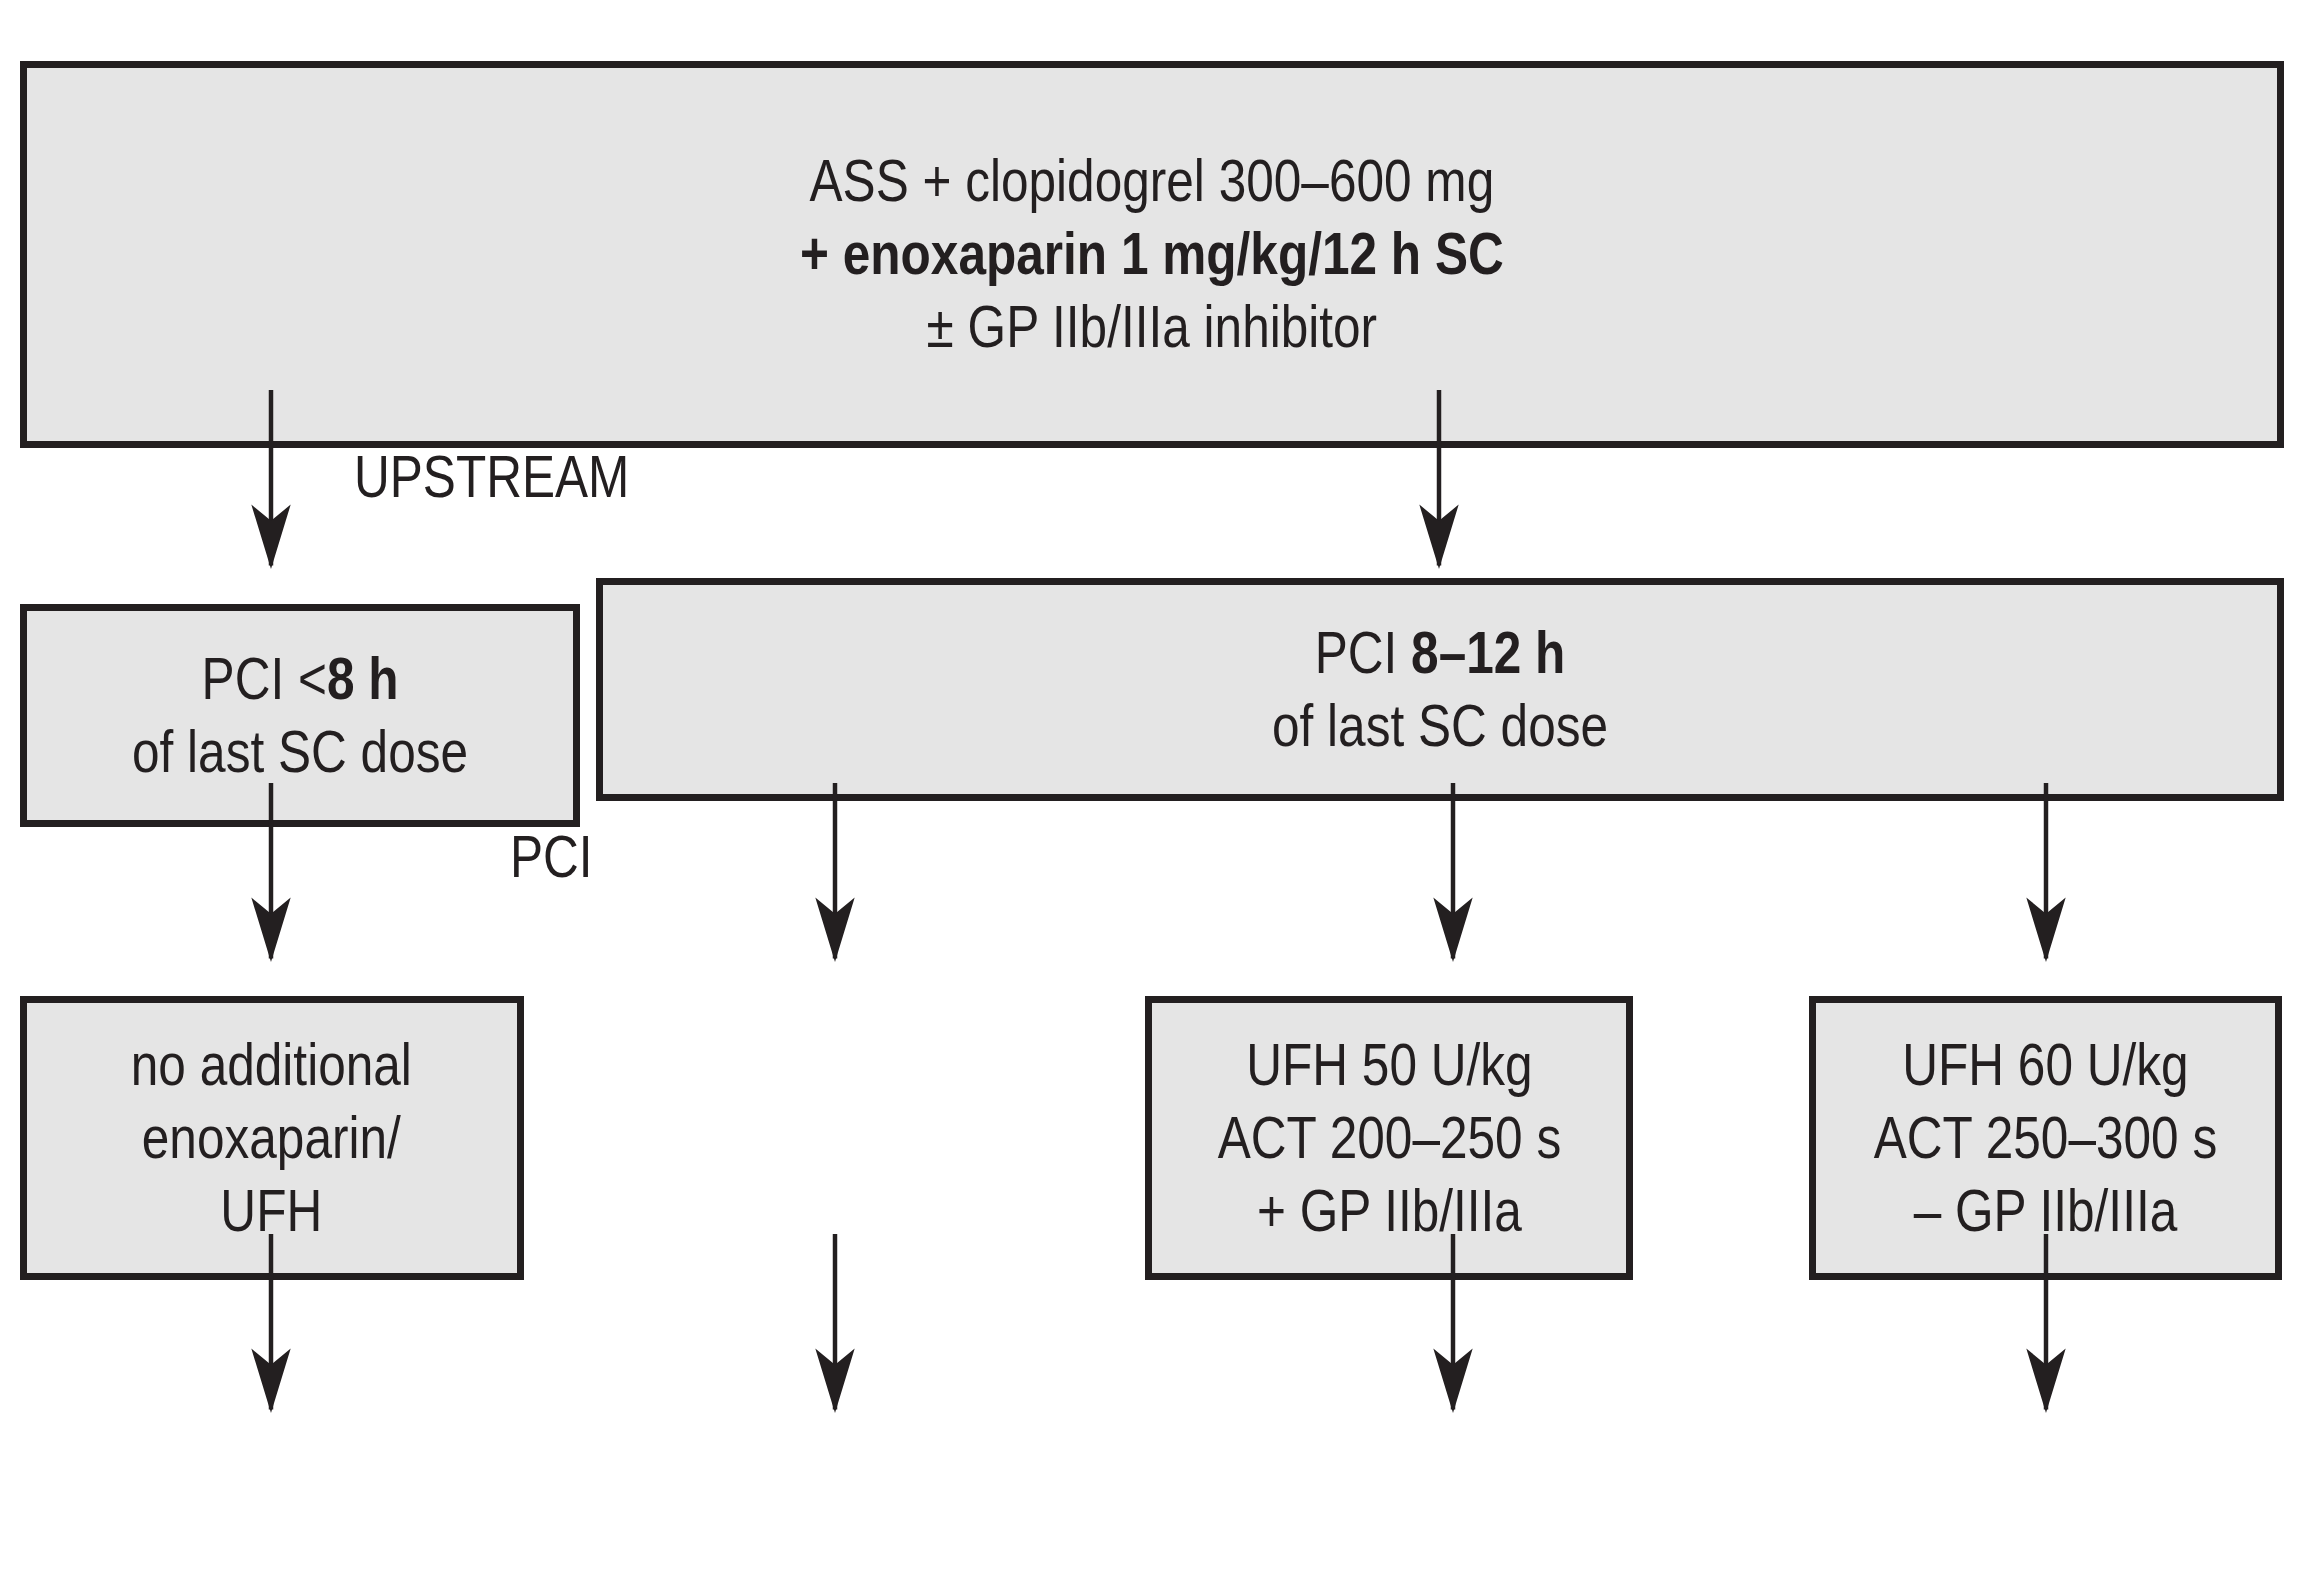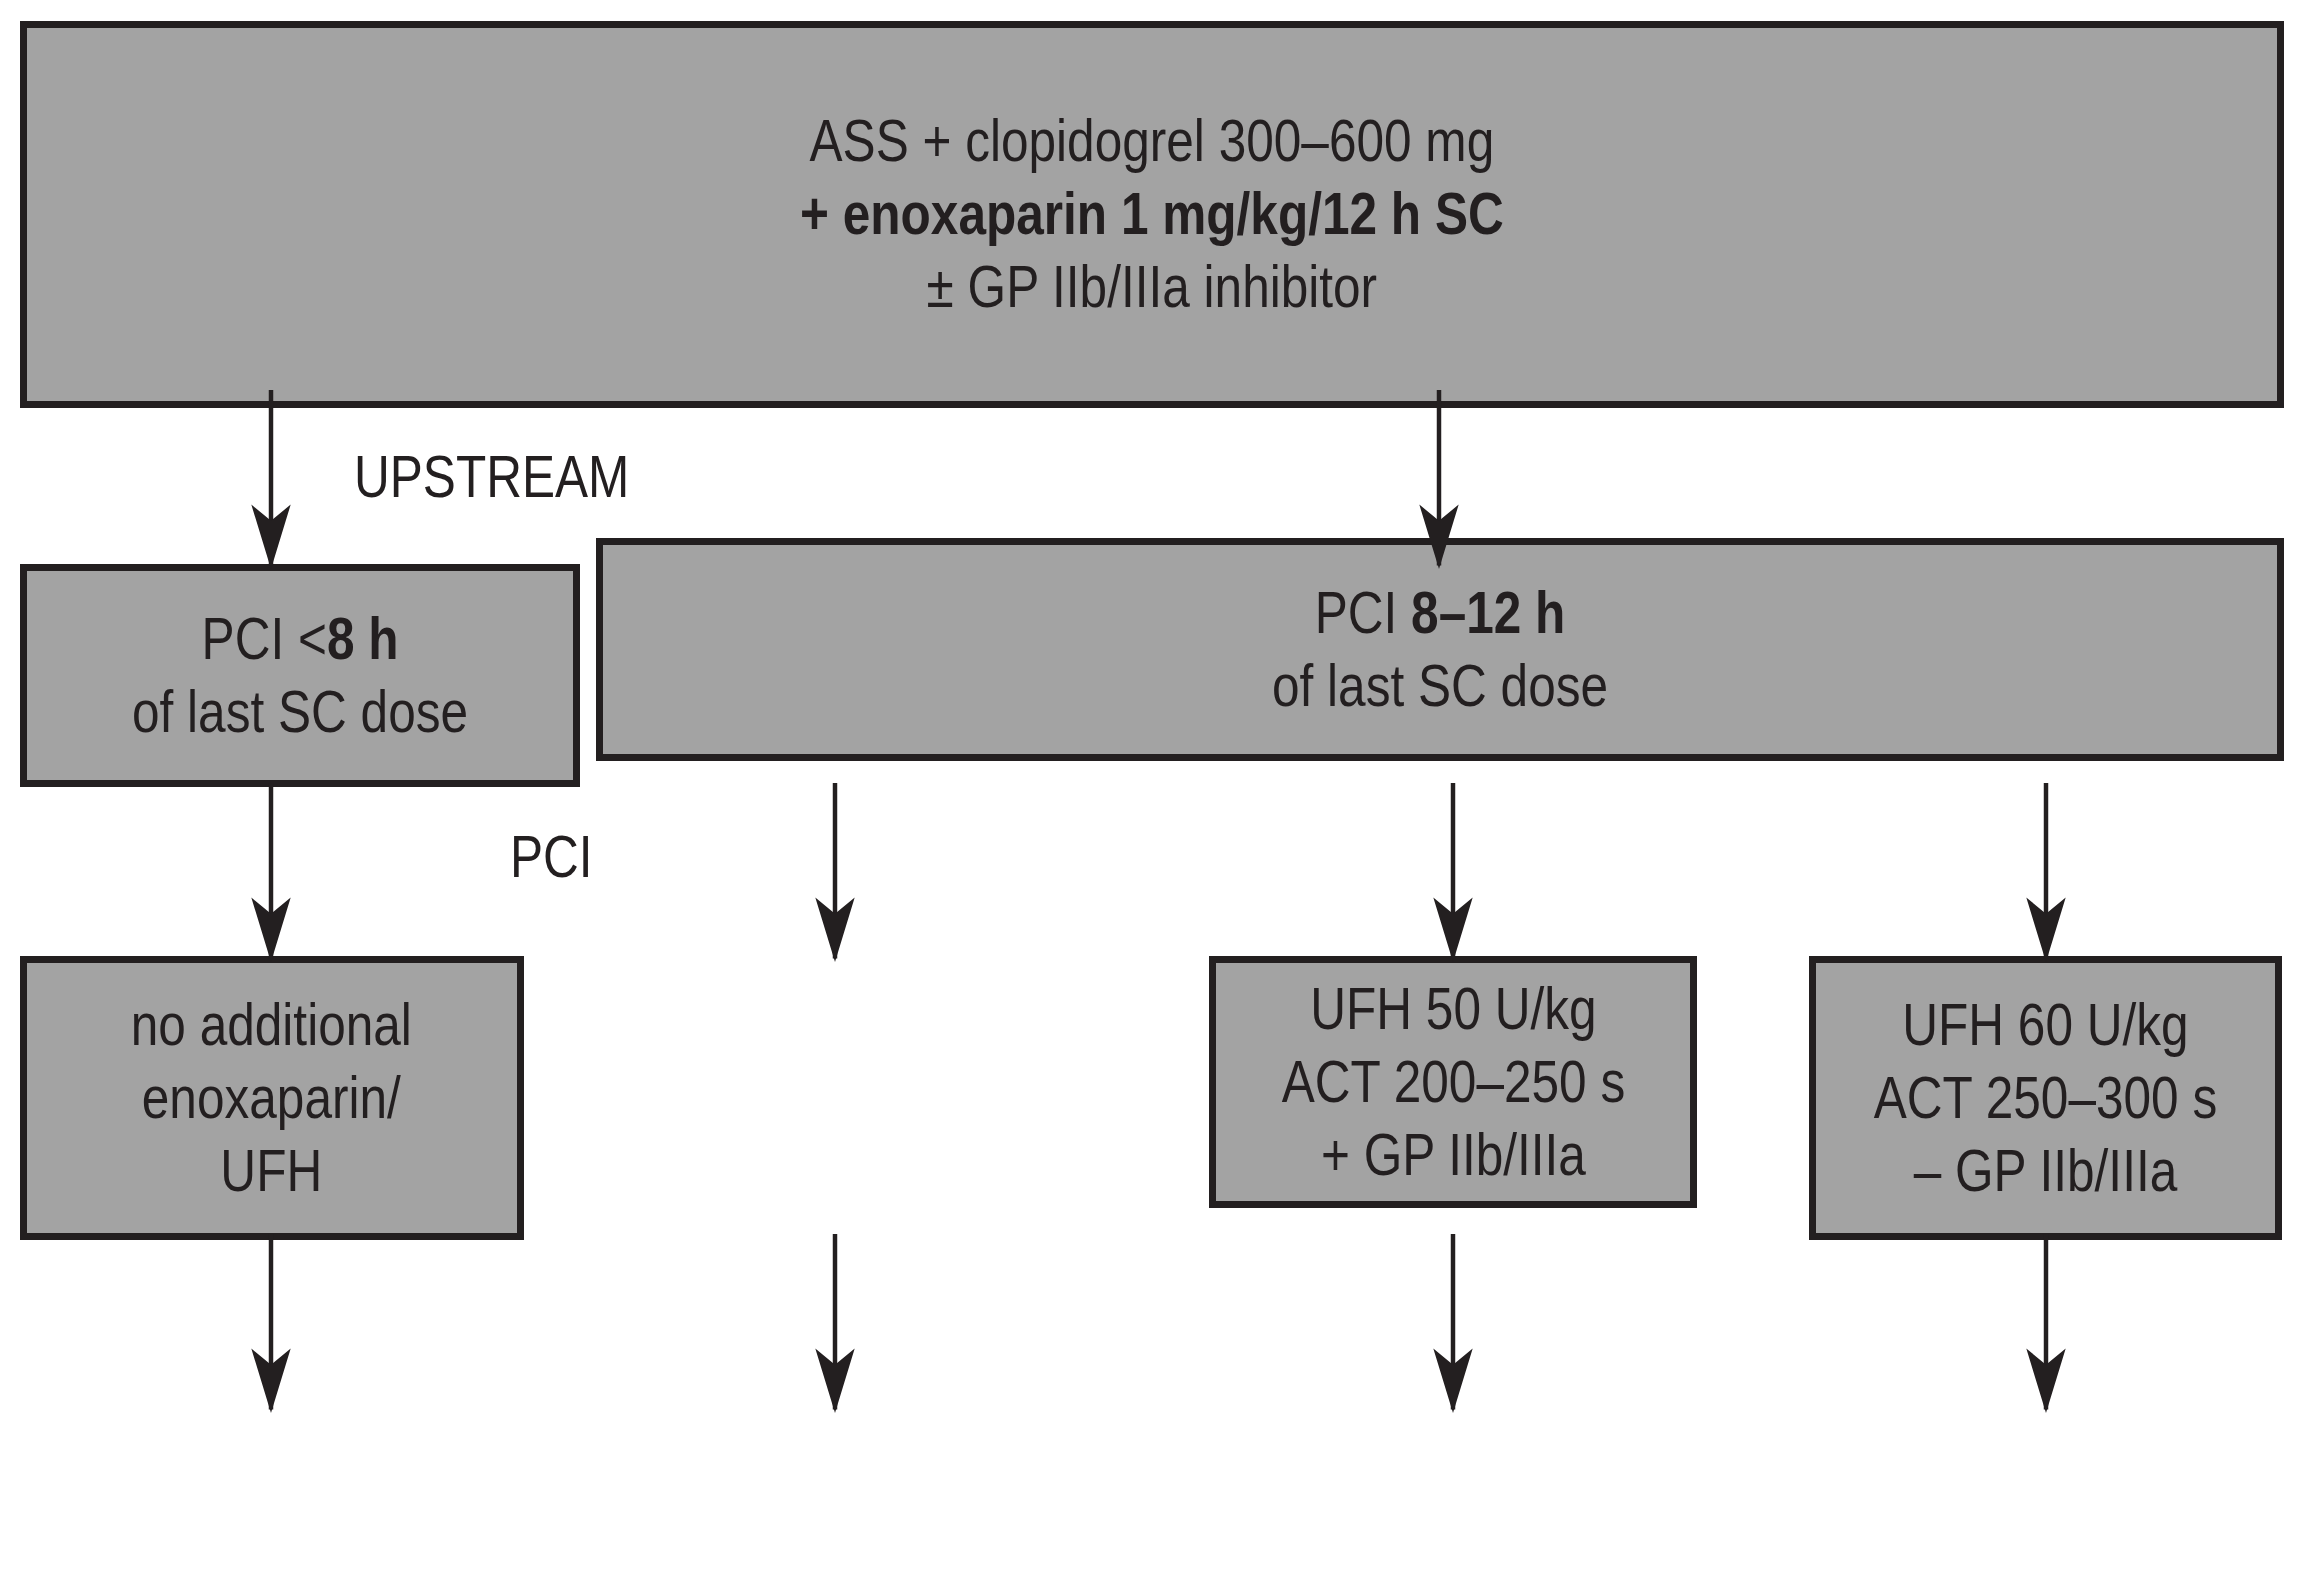--- a/index.html
+++ b/index.html
@@ -8,46 +8,47 @@
     position: relative;
     width: 2305px;
     height: 1594px;
     background: #ffffff;
     font-family: "Liberation Sans", "DejaVu Sans", sans-serif;
     color: #231f20;
   }
   .node {
     position: absolute;
     border: 7.2px solid #231f20;
-    background: #a3a3a3;
+    background: #e5e5e5;
     display: flex;
     align-items: center;
     justify-content: center;
     text-align: center;
     font-size: 59px;
     line-height: 73px;
     white-space: nowrap;
+    margin-top: 40px;
   }
   .inner { transform: scaleX(0.84); transform-origin: center center; }
   .bold { font-weight: 700; }
   .flow-label {
     position: absolute;
     font-size: 59px;
     line-height: 59px;
     white-space: nowrap;
     transform: scaleX(0.84);
     transform-origin: left top;
   }
   
   .n-top    { left: 19.7px;   top: 20.6px;   width: 2264px; height: 387px; }
   .n-lt8    { left: 19.7px;   top: 564px;  width: 560px;  height: 223px; }
   .n-812    { left: 596px;  top: 538px;  width: 1688px; height: 223px; }
   .n-b1     { left: 19.7px;   top: 956px; width: 504px;  height: 284px; }
   .n-b2     { left: 591px;  top: 956px; width: 488px;  height: 284px; }
-  .n-b3     { left: 1209px; top: 956px; width: 488px;  height: 252px; }
+  .n-b3     { left: 1145px; top: 956px; width: 488px;  height: 284px; }
   .n-b4     { left: 1809px; top: 956px; width: 473px;  height: 284px; }
   .n-bottom { left: 19.7px;   top: 1408px; width: 2264px; height: 150px; }
   
   .lbl-upstream { left: 354px; top: 448px; }
   .lbl-pci      { left: 510px; top: 828px; }
   
   .arrow { position: absolute; width: 54px; height: 179px; }
   .arrow line { stroke: #231f20; stroke-width: 5; }
   .arrow polygon { fill: #231f20; stroke: none; }
   .ar1  { left: 244px;  top: 390px; }

